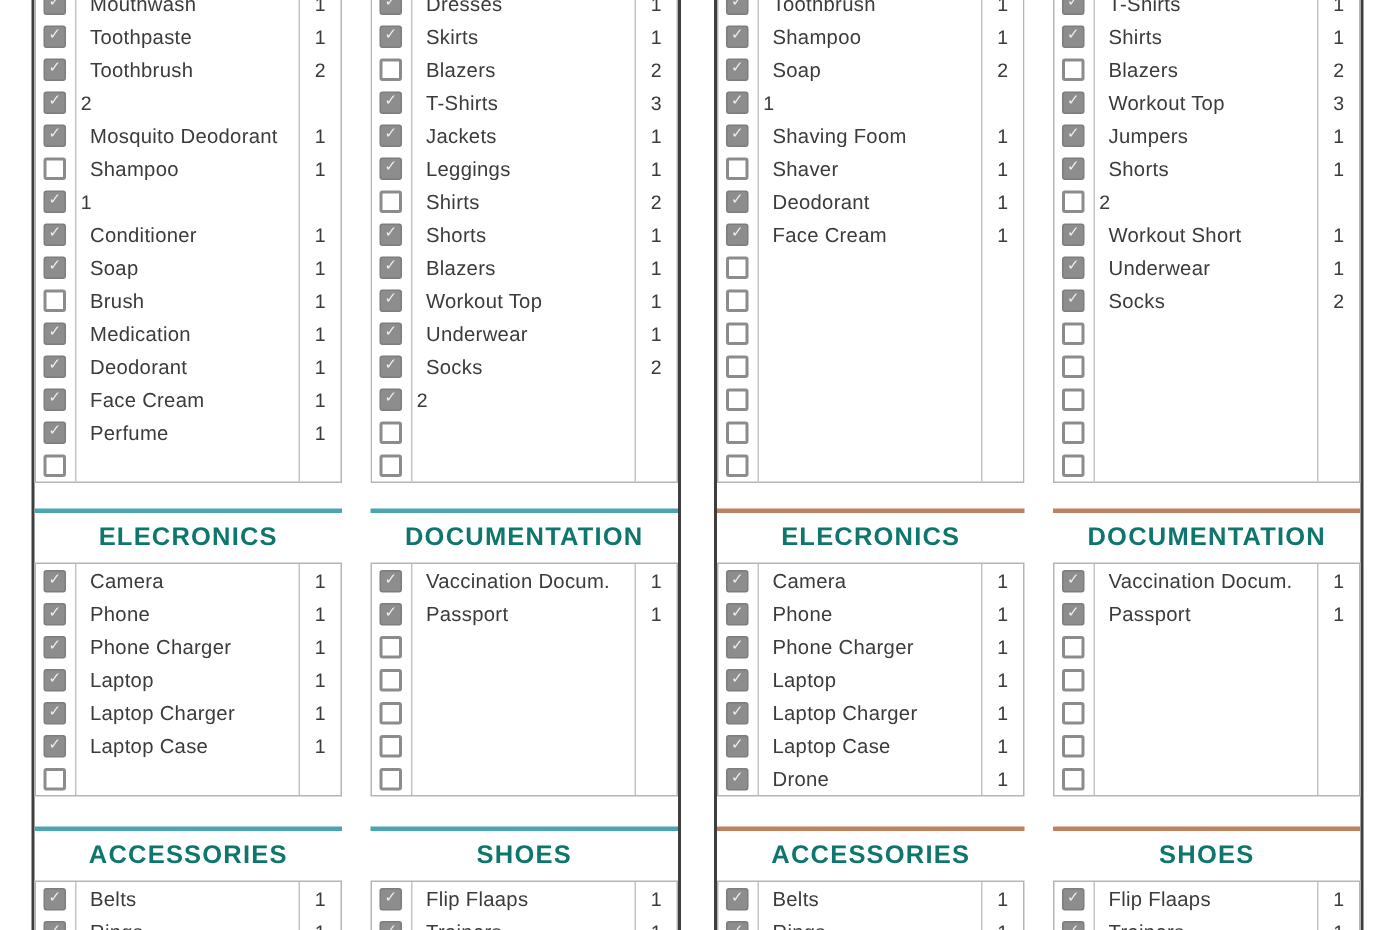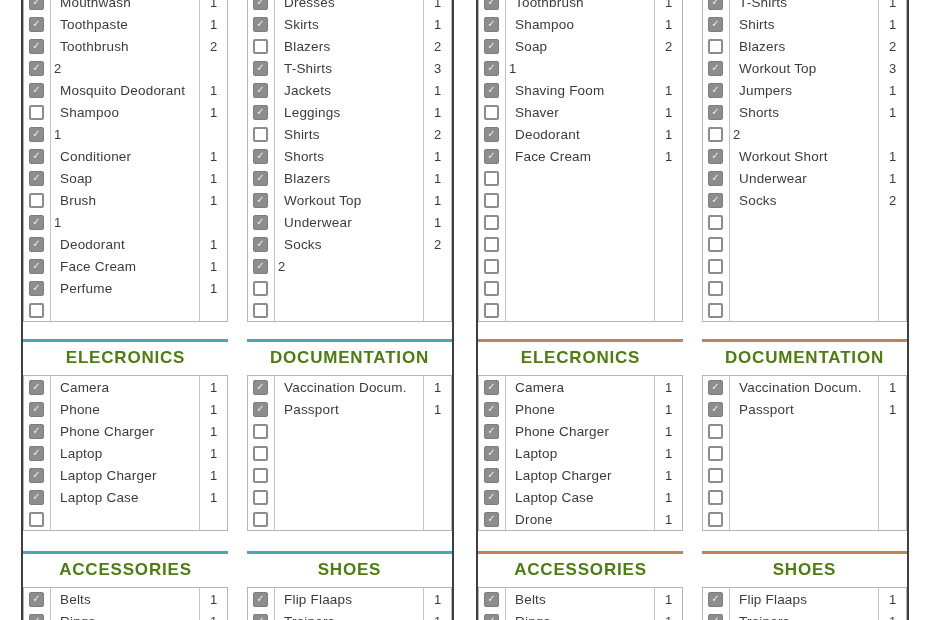--- a/index.html
+++ b/index.html
@@ -34,21 +34,21 @@
   .label {
     flex:1; min-width:0; padding-left:16px; font-size:13.5px; color:#3b3b3b;
     white-space:nowrap; overflow:hidden; letter-spacing:0.2px;
   }
   .qty { width:27px; flex:none; text-align:center; font-size:13px; color:#3b3b3b; }
   .accent { height:3px; flex:none; }
   .accent.mid { margin-top:17px; }
   .accent.bot { margin-top:20px; }
   .title {
     height:33px; line-height:32px; flex:none; text-align:center;
-    font-size:17px; font-weight:700; letter-spacing:0.8px; color:#4d7c0f;
+    font-size:17px; font-weight:700; letter-spacing:0.8px; color:#0f766e;
     white-space:nowrap; overflow:hidden;
   }
 </style>
 </head>
 <body>
 
 <div class="sheet">
 
   <div class="page">
     <div class="col">
@@ -99,20 +99,21 @@
     <span class="label">Soap</span>
     <span class="qty">1</span>
   </div>
             <div class="row">
     <span class="cb empty"></span>
     <span class="label">Brush</span>
     <span class="qty">1</span>
   </div>
             <div class="row">
     <span class="cb checked">✓</span>
+    <span class="label">Medication</span>
     <span class="qty">1</span>
   </div>
             <div class="row">
     <span class="cb checked">✓</span>
     <span class="label">Deodorant</span>
     <span class="qty">1</span>
   </div>
             <div class="row">
     <span class="cb checked">✓</span>
     <span class="label">Face Cream</span>

